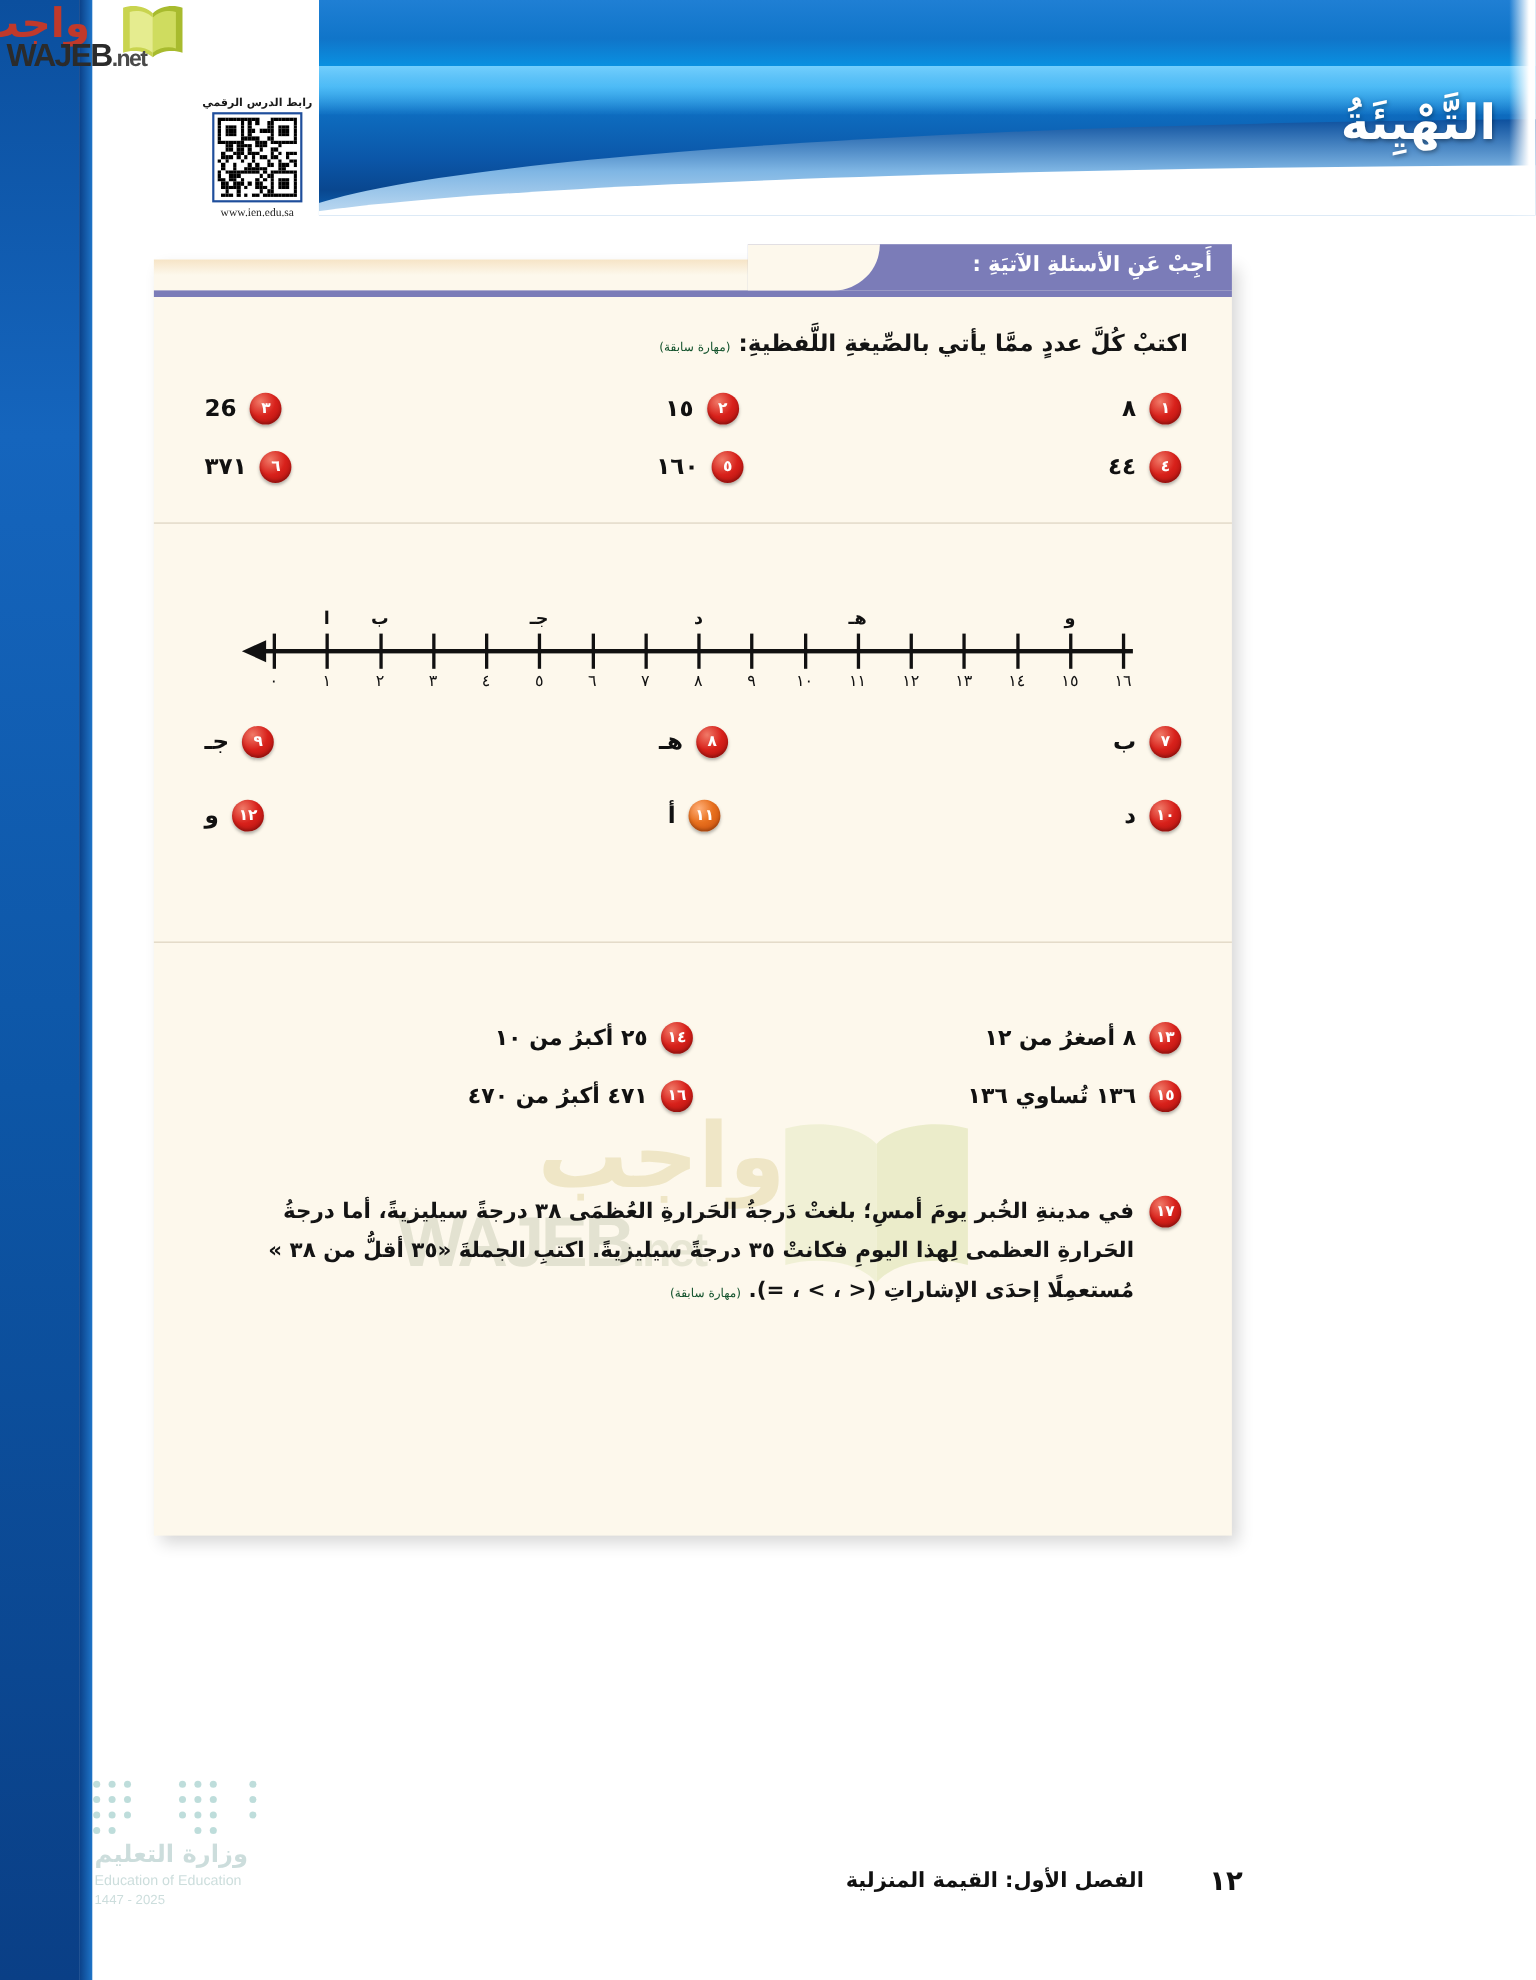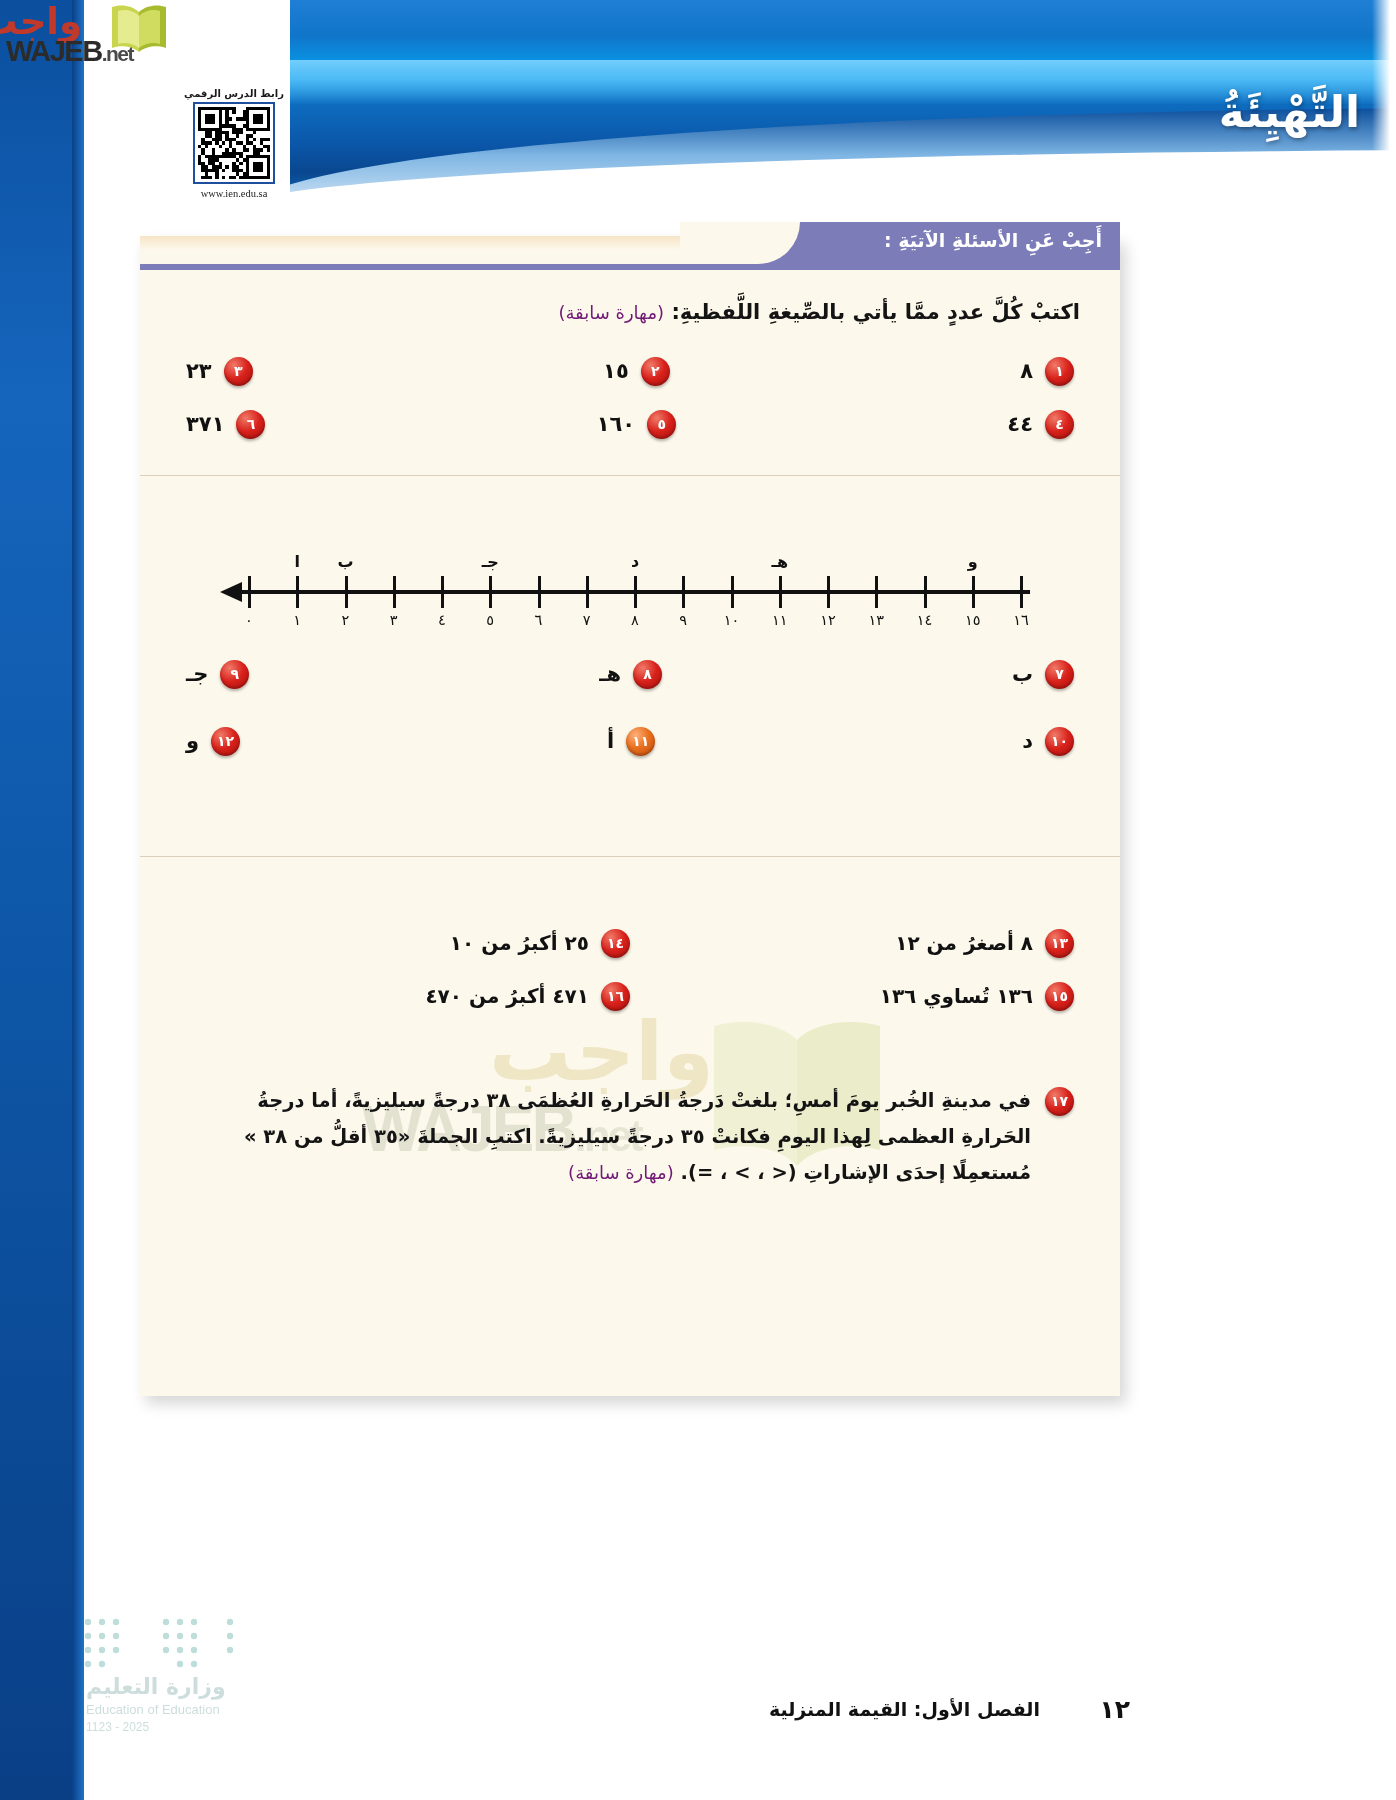--- a/index.html
+++ b/index.html
@@ -130,21 +130,21 @@
 
   
   .qsec{ position:relative; padding: 0 40px; }
   .divider{ height:1px; background:#d9cfbb; margin:0 0; }
 
   .qprompt{
     direction:rtl; text-align:right; font-size:21px; color:#141414;
     font-family:"DejaVu Sans", sans-serif; line-height:1.55; font-weight:bold;
     letter-spacing:0;
   }
-  .skill{ color:#701a75; font-size:18px; font-weight:normal; }
+  .skill{ color:#14532d; font-size:11px; font-weight:normal; }
 
   .badge{
     display:inline-flex; align-items:center; justify-content:center;
     width:29px; height:29px; border-radius:50%;
     background: radial-gradient(circle at 34% 28%, #f07a68 0%, #d8211b 48%, #a80f0c 100%);
     color:#fff; font-size:14px; font-weight:bold;
     font-family:"DejaVu Sans", sans-serif;
     box-shadow:0 2px 3px rgba(0,0,0,.3) , inset 0 -2px 3px rgba(0,0,0,.25);
     vertical-align:middle; flex:0 0 auto;
   }
@@ -724,21 +724,21 @@
         <div class="item">
           <span class="badge">١</span>
           <span class="val">٨</span>
         </div>
         <div class="item">
           <span class="badge">٢</span>
           <span class="val">١٥</span>
         </div>
         <div class="item">
           <span class="badge">٣</span>
-          <span class="val">٢٣</span>
+          <span class="val">26</span>
         </div>
       </div>
 
       <div class="itemrow" style="margin-top:24px; justify-content:space-between; padding:0 6px;">
         <div class="item">
           <span class="badge">٤</span>
           <span class="val">٤٤</span>
         </div>
         <div class="item">
           <span class="badge">٥</span>
@@ -902,19 +902,19 @@
             <circle cx="114" cy="36" r="3.2"></circle>
           <circle cx="100" cy="50" r="3.2"></circle>
             <circle cx="114" cy="50" r="3.2"></circle>
           <circle cx="150" cy="8" r="3.2"></circle>
             <circle cx="150" cy="22" r="3.2"></circle>
             <circle cx="150" cy="36" r="3.2"></circle>
         </g>
       </svg>
       <div class="moe-ar">وزارة التعليم</div>
       <div class="moe-en">Education of Education</div>
-      <div class="moe-yr">2025 - 1123</div>
+      <div class="moe-yr">2025 - 1447</div>
     </div>
     <div class="foot-chapter">الفصل الأول:  القيمة المنزلية</div>
     <div class="foot-page">١٢</div>
   </div>
 
 </div>
 
 </body></html>

